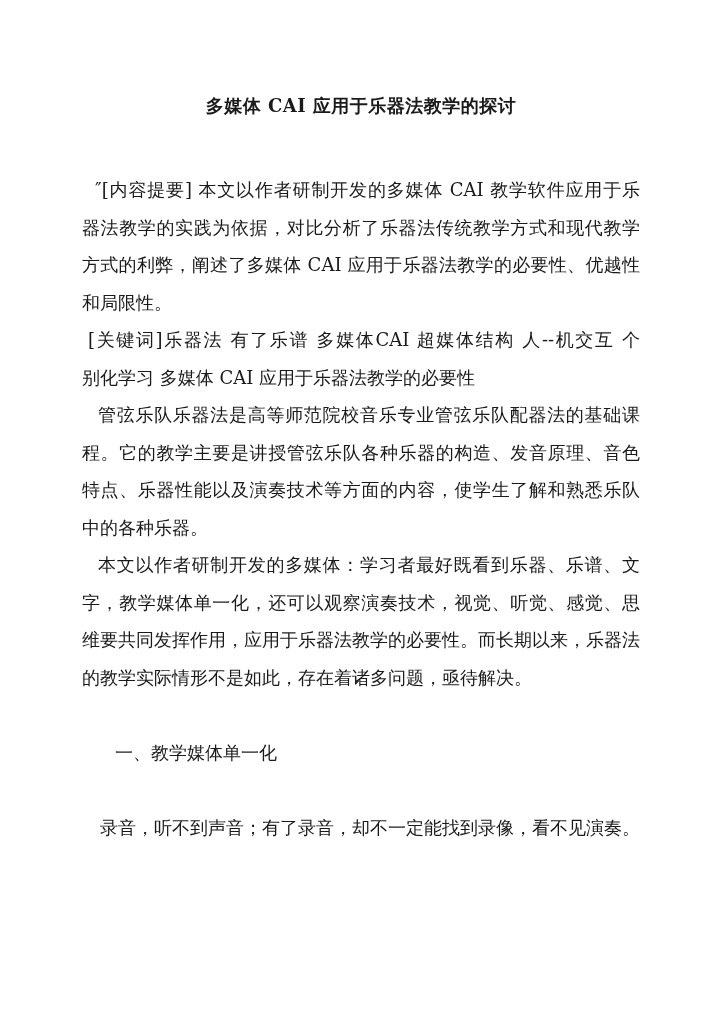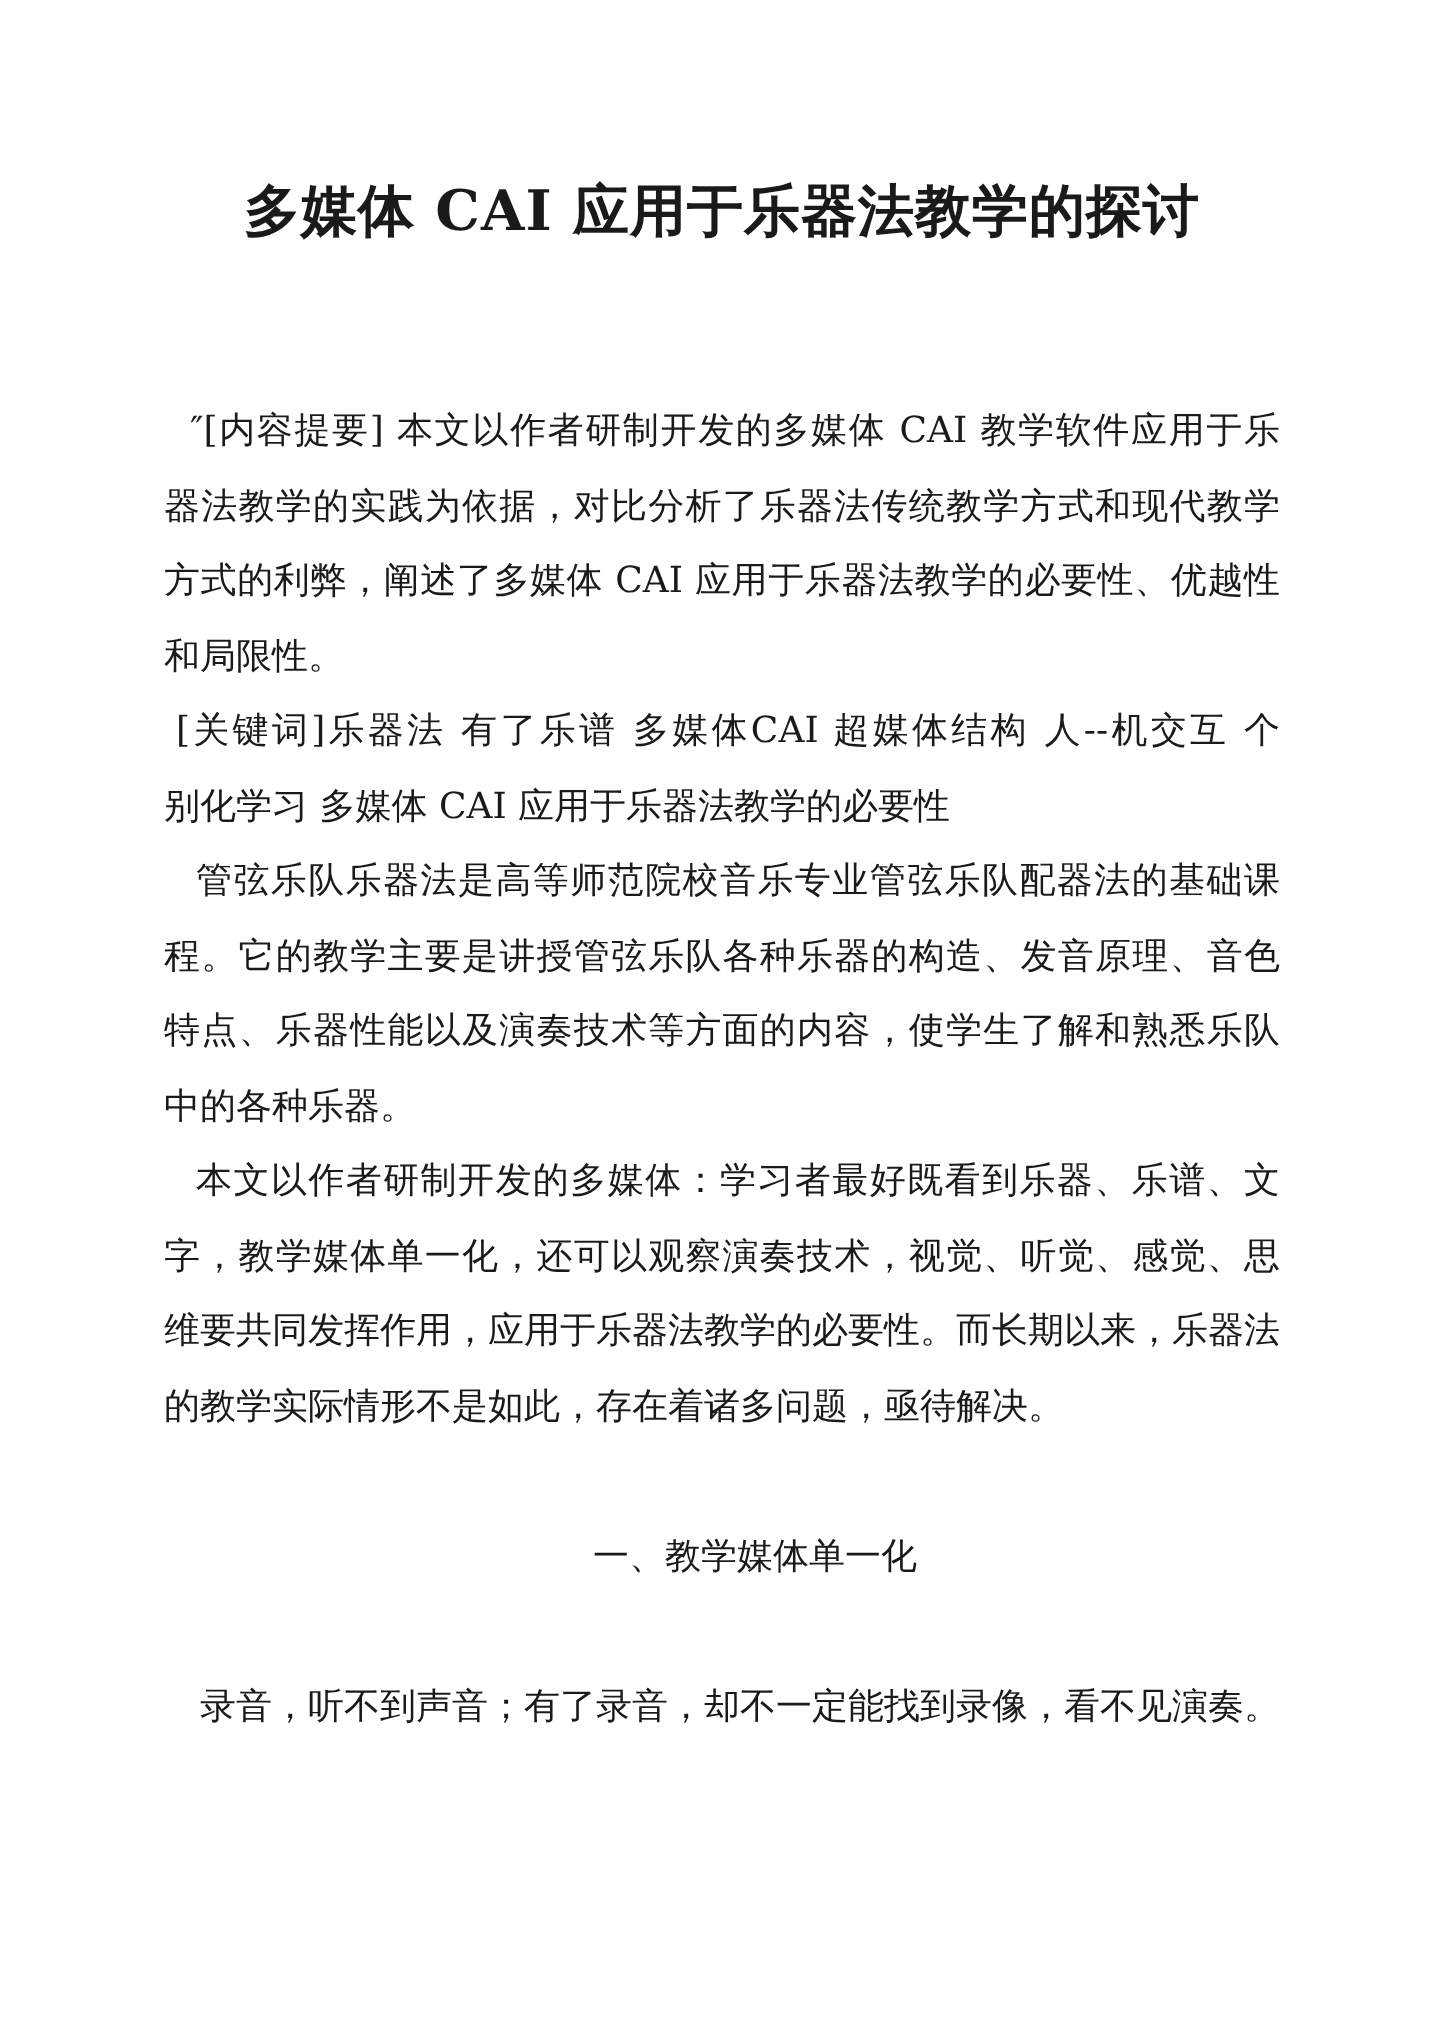--- a/index.html
+++ b/index.html
@@ -17,52 +17,51 @@
     color: #1a1a1a;
   }
   .content {
     position: absolute;
     left: 82px;
     top: 0;
     width: 558px;
   }
   .doc-title {
     margin: 86px 0 0 0;
-    font-size: 28px;
+    font-size: 18px;
     line-height: 40px;
     font-weight: bold;
     text-align: center;
     letter-spacing: 0.5px;
     white-space: nowrap;
   }
   .block {
     font-size: 18px;
     line-height: 37.5px;
   }
   .line {
     text-align: justify;
     text-align-last: justify;
     text-justify: inter-character;
     white-space: nowrap;
   }
   .line.last {
     text-align: center;
     text-align-last: left;
   }
-  .b-abstract { margin-top: 71px; }
+  .b-abstract { margin-top: 45px; }
   .b-abstract .line:first-child { text-indent: 13px; }
   .b-keywords .line:first-child { text-indent: 6px; }
   .b-para1 .line:first-child { text-indent: 16px; }
   .b-para2 .line:first-child { text-indent: 16px; }
   .b-heading {
     margin-top: 38px;
     font-size: 18px;
     line-height: 37.5px;
     text-indent: 33px;
-    text-align: center;
   }
   .b-para3 { margin-top: 37px; }
   .b-para3 .line:first-child { text-indent: 18px; }
 </style>
 </head>
 <body>
 
 <div class="page">
   <div class="content">
 

